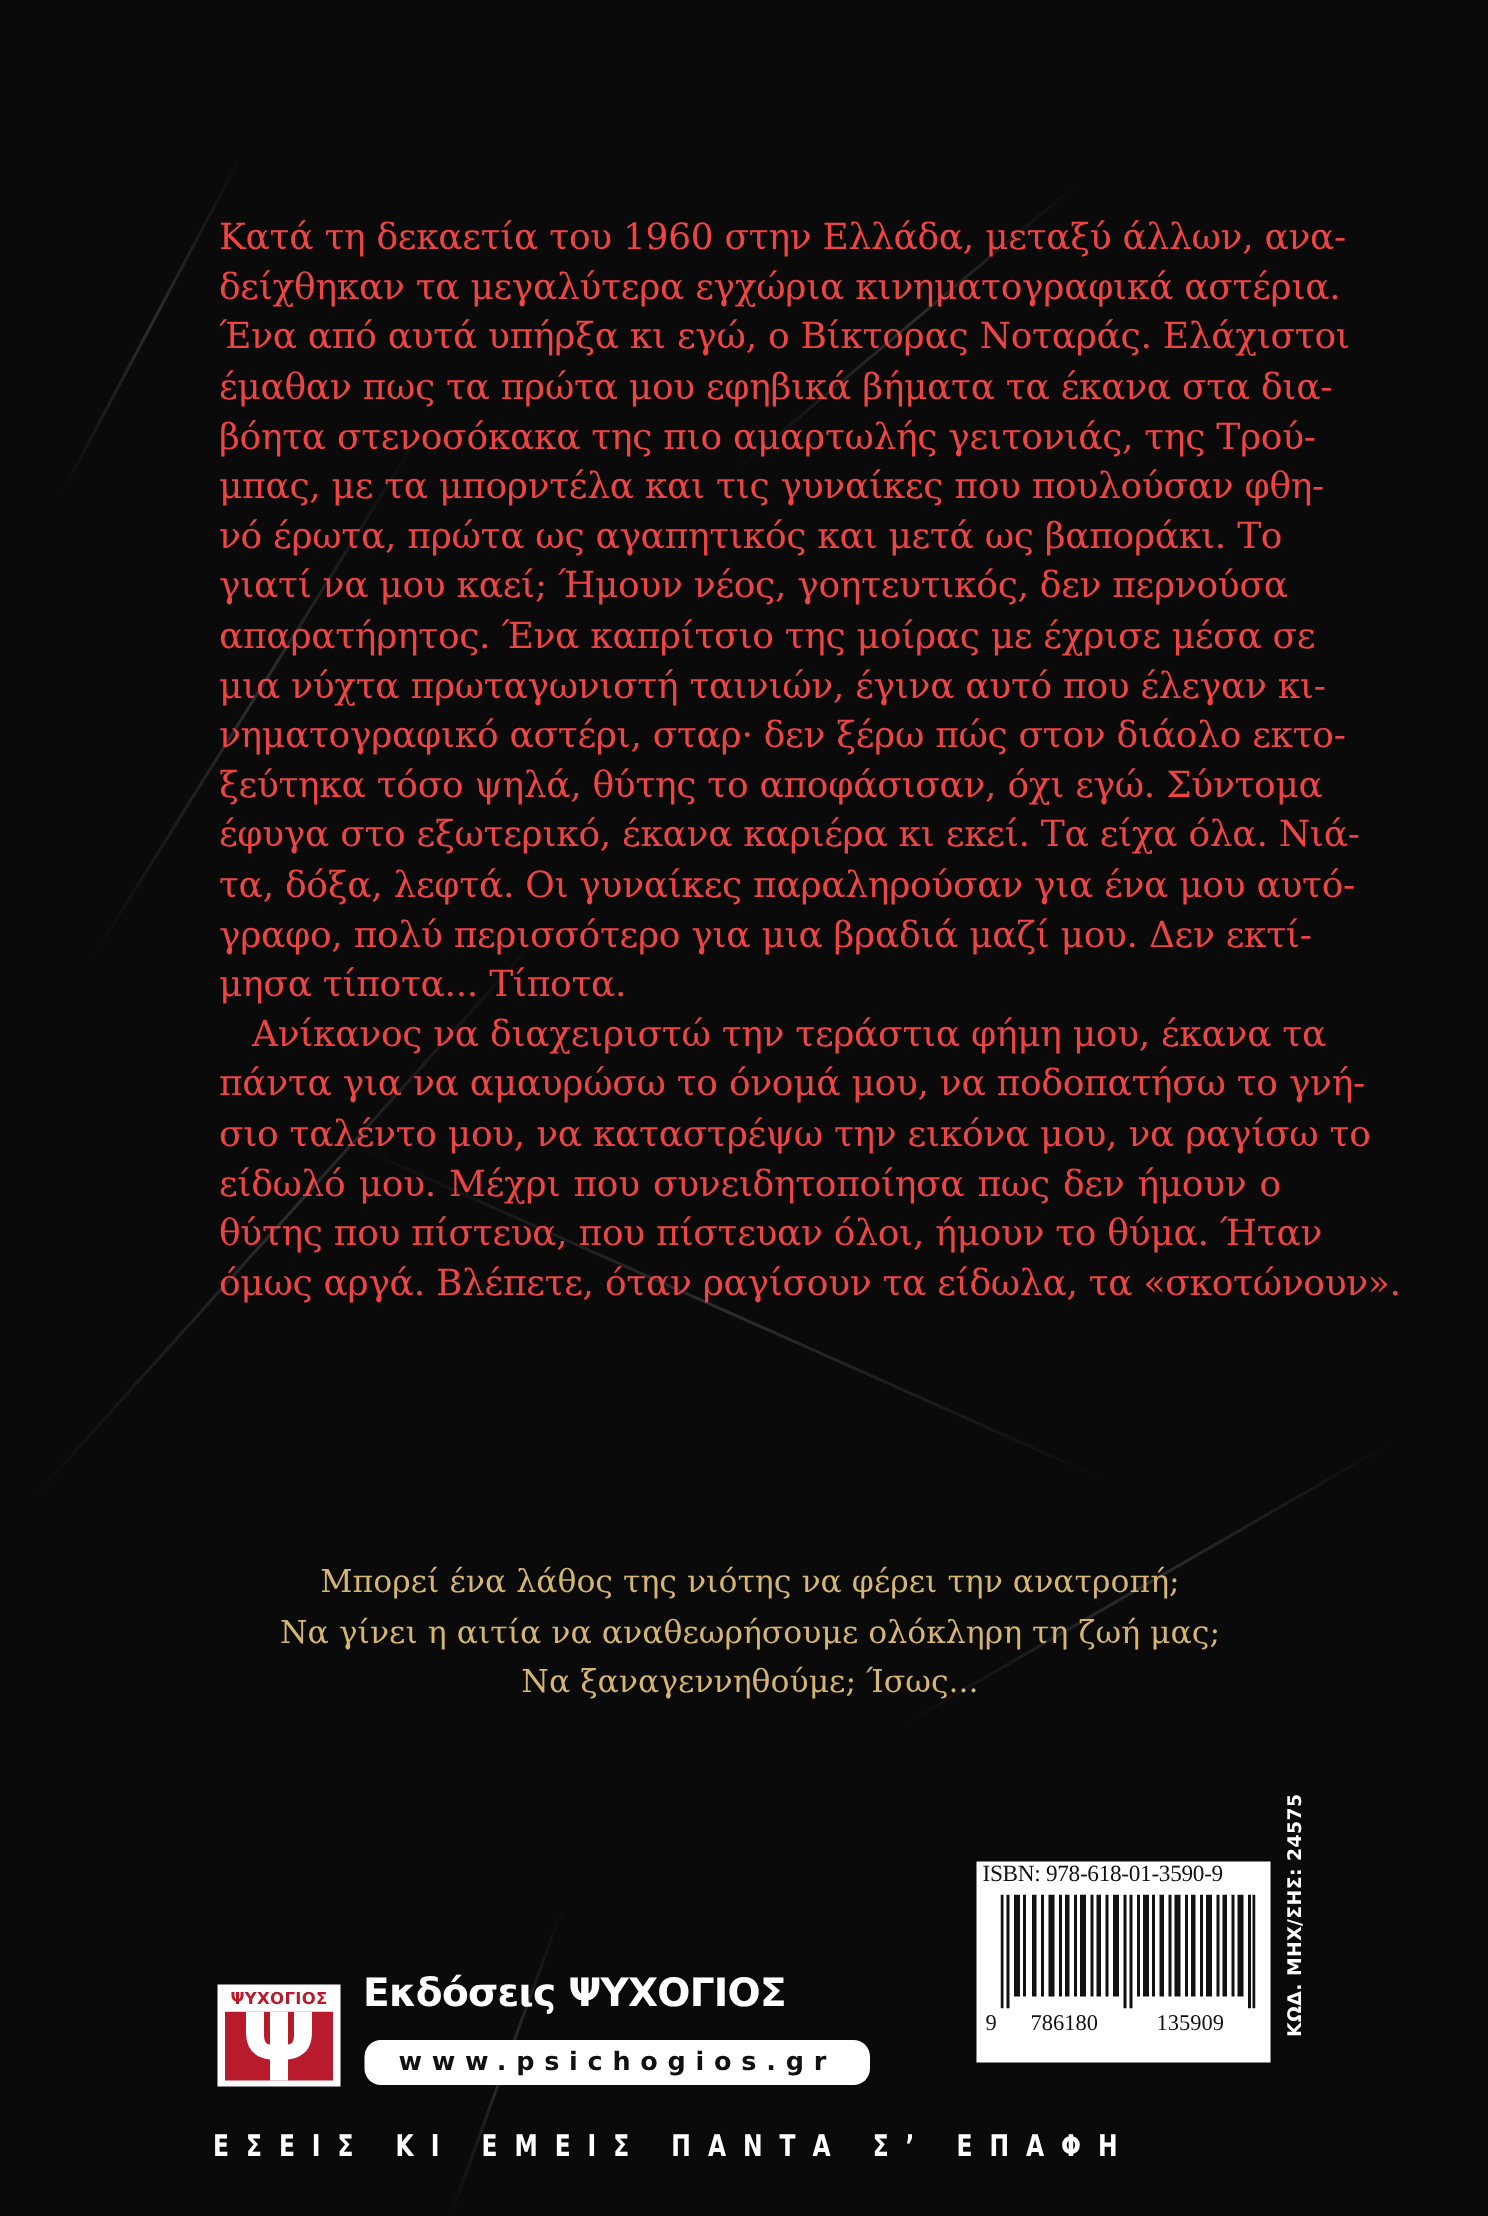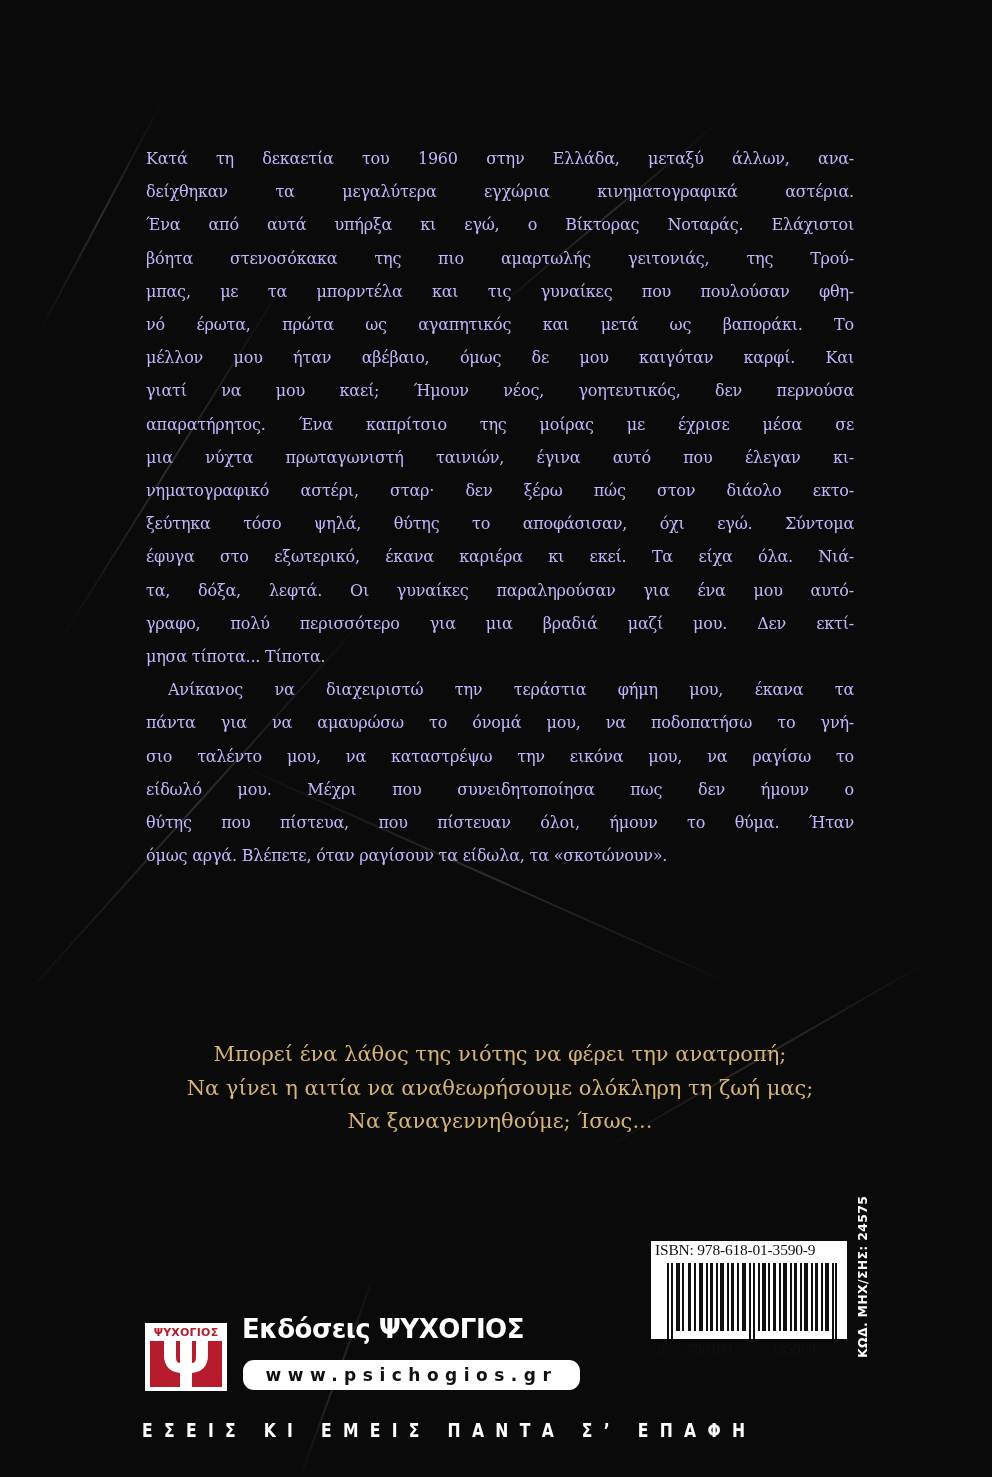--- a/index.html
+++ b/index.html
@@ -13,23 +13,23 @@
   .bg-crack {
     position: absolute;
     height: 2px;
     background: linear-gradient(90deg, rgba(120,120,120,0), rgba(110,110,110,0.35), rgba(120,120,120,0));
     transform-origin: left center;
   }
   .blurb {
     position: absolute;
     left: 146px; top: 142px;
     width: 708px;
-    color: #c4b5fd;
+    color: #ef4444;
     font-family: "DejaVu Serif", serif;
-    font-size: 16px;
+    font-size: 24px;
     line-height: 33.2px;
     text-align: justify;
     letter-spacing: -0.2px;
   }
   .blurb .line { display: block; white-space: nowrap; text-align-last: justify; }
   .blurb .line.last { text-align-last: left; }
   .blurb .line.indent { padding-left: 22px; }
   .quote {
     position: absolute;
     left: 146px; top: 1038px;
@@ -37,21 +37,21 @@
     color: #d6b66f;
     font-family: "DejaVu Serif", serif;
     font-size: 21px;
     line-height: 33.5px;
     text-align: center;
   }
   .quote .line { display: block; white-space: nowrap; }
   .barcode-box {
     position: absolute;
     left: 651px; top: 1241px;
-    width: 196px; height: 98px;
+    width: 196px; height: 134px;
     background: #ffffff;
   }
   .isbn-text {
     position: absolute;
     left: 4px; top: 0px;
     font-family: "Liberation Serif", serif;
     font-size: 15.5px;
     color: #111;
     letter-spacing: -0.2px;
   }
@@ -143,24 +143,24 @@
   <div class="bg-crack" style="left:600px;top:1150px;width:380px;transform:rotate(-30deg);"></div>
   <div class="bg-crack" style="left:720px;top:120px;width:300px;transform:rotate(140deg);"></div>
   <div class="bg-crack" style="left:300px;top:1477px;width:220px;transform:rotate(-70deg);"></div>
 </div>
 
 <div class="blurb">
   <div>
     <span class="line">Κατά τη δεκαετία του 1960 στην Ελλάδα, μεταξύ άλλων, ανα-</span>
     <span class="line">δείχθηκαν τα μεγαλύτερα εγχώρια κινηματογραφικά αστέρια.</span>
     <span class="line">Ένα από αυτά υπήρξα κι εγώ, ο Βίκτορας Νοταράς. Ελάχιστοι</span>
+    <span class="line">έμαθαν πως τα πρώτα μου εφηβικά βήματα τα έκανα στα δια-</span>
     <span class="line">βόητα στενοσόκακα της πιο αμαρτωλής γειτονιάς, της Τρού-</span>
     <span class="line">μπας, με τα μπορντέλα και τις γυναίκες που πουλούσαν φθη-</span>
     <span class="line">νό έρωτα, πρώτα ως αγαπητικός και μετά ως βαποράκι. Το</span>
-    <span class="line">μέλλον μου ήταν αβέβαιο, όμως δε μου καιγόταν καρφί. Και</span>
     <span class="line">γιατί να μου καεί; Ήμουν νέος, γοητευτικός, δεν περνούσα</span>
     <span class="line">απαρατήρητος. Ένα καπρίτσιο της μοίρας με έχρισε μέσα σε</span>
     <span class="line">μια νύχτα πρωταγωνιστή ταινιών, έγινα αυτό που έλεγαν κι-</span>
     <span class="line">νηματογραφικό αστέρι, σταρ· δεν ξέρω πώς στον διάολο εκτο-</span>
     <span class="line">ξεύτηκα τόσο ψηλά, θύτης το αποφάσισαν, όχι εγώ. Σύντομα</span>
     <span class="line">έφυγα στο εξωτερικό, έκανα καριέρα κι εκεί. Τα είχα όλα. Νιά-</span>
     <span class="line">τα, δόξα, λεφτά. Οι γυναίκες παραληρούσαν για ένα μου αυτό-</span>
     <span class="line">γραφο, πολύ περισσότερο για μια βραδιά μαζί μου. Δεν εκτί-</span>
     <span class="line last">μησα τίποτα... Τίποτα.</span>
   </div>

